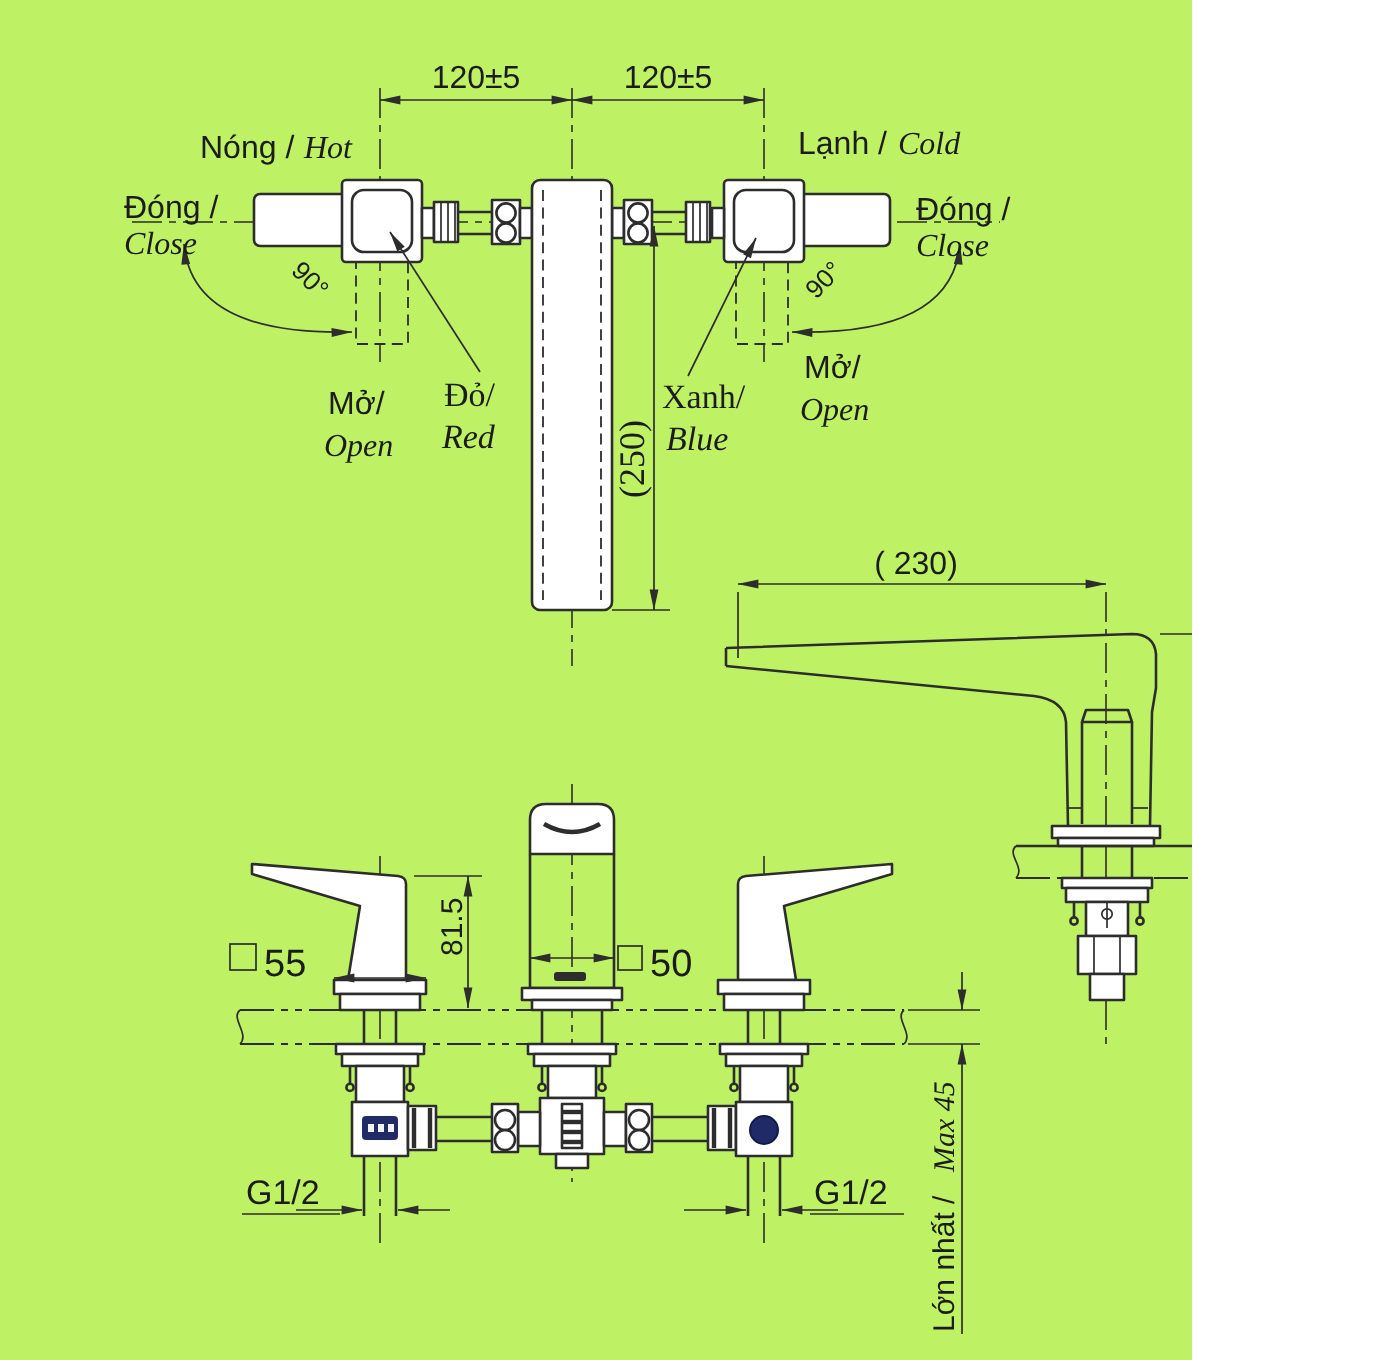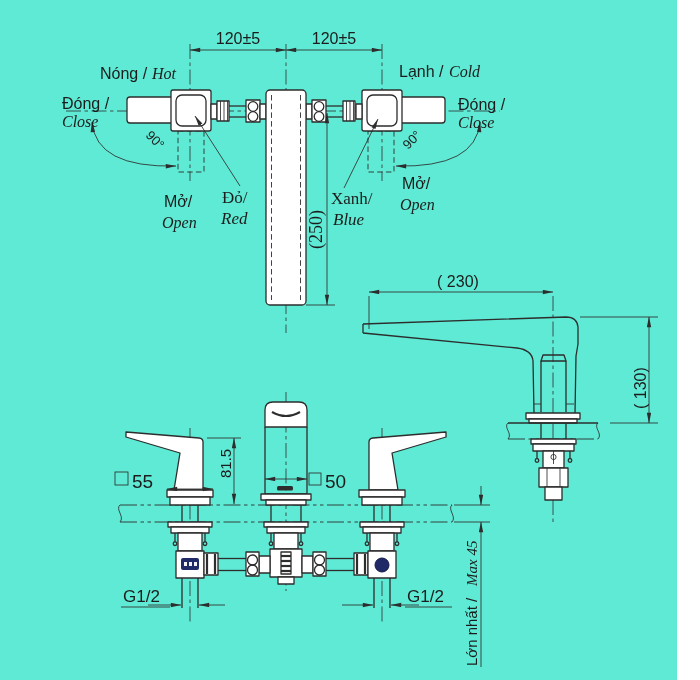--- a/index.html
+++ b/index.html
@@ -1,16 +1,16 @@
 <!DOCTYPE html>
 <html><head>
 <meta charset="utf-8">
 <style>
   html,body{margin:0;padding:0;background:#ffffff;}
-  .canvas{position:relative;width:677px;height:680px;background:#5eead4;overflow:hidden;}
+  .canvas{position:relative;width:596px;height:680px;background:#bef264;overflow:hidden;}
   svg{display:block;}
   text{fill:#1c1c1c;}
   .fs{font-family:"Liberation Sans",sans-serif;}
   .fser{font-family:"Liberation Serif",serif;}
   .it{font-style:italic;}
   .ol{fill:#ffffff;stroke:#2d2d2d;stroke-width:1.3;stroke-linejoin:round;}
   .ln{fill:none;stroke:#2d2d2d;stroke-width:1.3;stroke-linejoin:round;}
   .thk{fill:none;stroke:#2d2d2d;stroke-width:2.2;}
   .thin{fill:none;stroke:#2d2d2d;stroke-width:0.85;}
   .dim{fill:none;stroke:#2d2d2d;stroke-width:0.85;}

